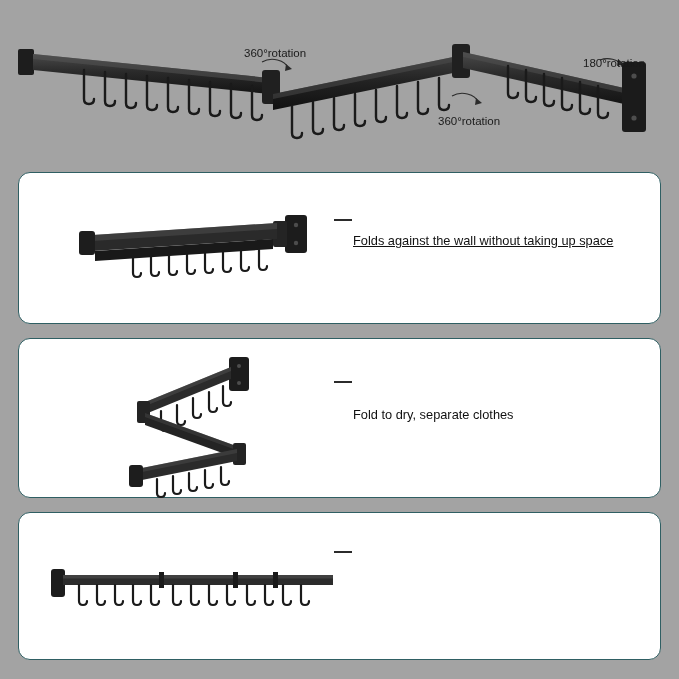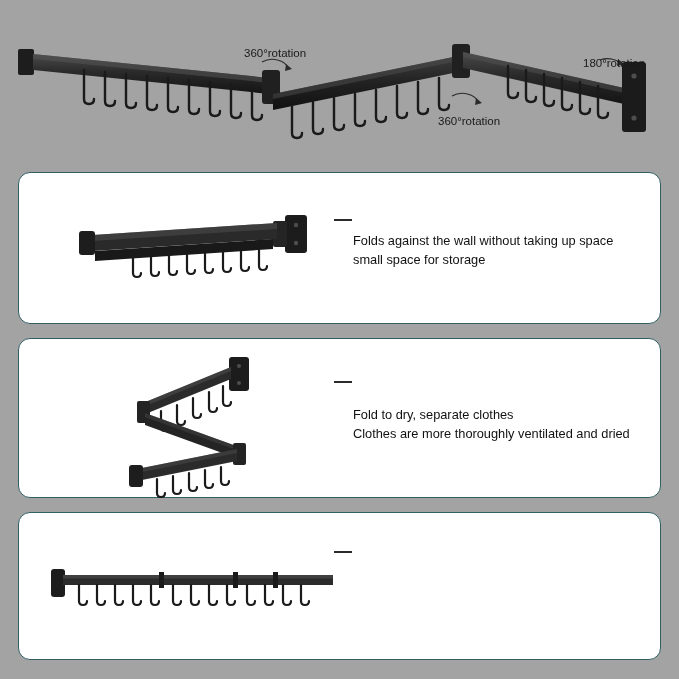--- a/index.html
+++ b/index.html
@@ -195,23 +195,22 @@
           <path d="M136,82 L136,98 q0,4 4,4 q4,0 4,-4"></path>
           <path d="M154,81 L154,97 q0,4 4,4 q4,0 4,-4"></path>
           <path d="M172,80 L172,96 q0,4 4,4 q4,0 4,-4"></path>
           <path d="M190,79 L190,95 q0,4 4,4 q4,0 4,-4"></path>
           <path d="M208,78 L208,94 q0,4 4,4 q4,0 4,-4"></path>
           <path d="M226,77 L226,93 q0,4 4,4 q4,0 4,-4"></path>
         </g>
       </svg>
 
       <div class="dash" style="left:315px; top:46px;"></div>
-      <div class="card-text" style="left:334px; top:58px;">
+      <div class="card-text" style="left:334px; top:58px;text-decoration:underline;">
         <div>Folds against the wall without taking up space</div>
-        <div>small space for storage</div>
       </div>
     </div>
   </div>
 
   <div class="card card-2">
     <div class="card-inner">
       <svg class="card-img" width="290" height="160" viewBox="0 0 290 160">
 
         <rect x="196" y="18" width="20" height="34" rx="3" fill="#1c1c1c"></rect>
         <circle cx="206" cy="27" r="2" fill="#4d4d4d"></circle>
@@ -245,21 +244,20 @@
           <path d="M172,131 L172,145 q0,4 4,4 q4,0 4,-4"></path>
           <path d="M188,128 L188,142 q0,4 4,4 q4,0 4,-4"></path>
         </g>
 
         <rect x="96" y="126" width="14" height="22" rx="3" fill="#1d1d1d"></rect>
       </svg>
 
       <div class="dash" style="left:315px; top:42px;"></div>
       <div class="card-text" style="left:334px; top:66px;">
         <div>Fold to dry, separate clothes</div>
-        <div>Clothes are more thoroughly ventilated and dried</div>
       </div>
     </div>
   </div>
 
   <div class="card card-3">
     <div class="card-inner">
       <svg class="card-img" width="300" height="148" viewBox="0 0 300 148">
 
         <rect x="18" y="56" width="14" height="28" rx="3" fill="#1c1c1c"></rect>
 

